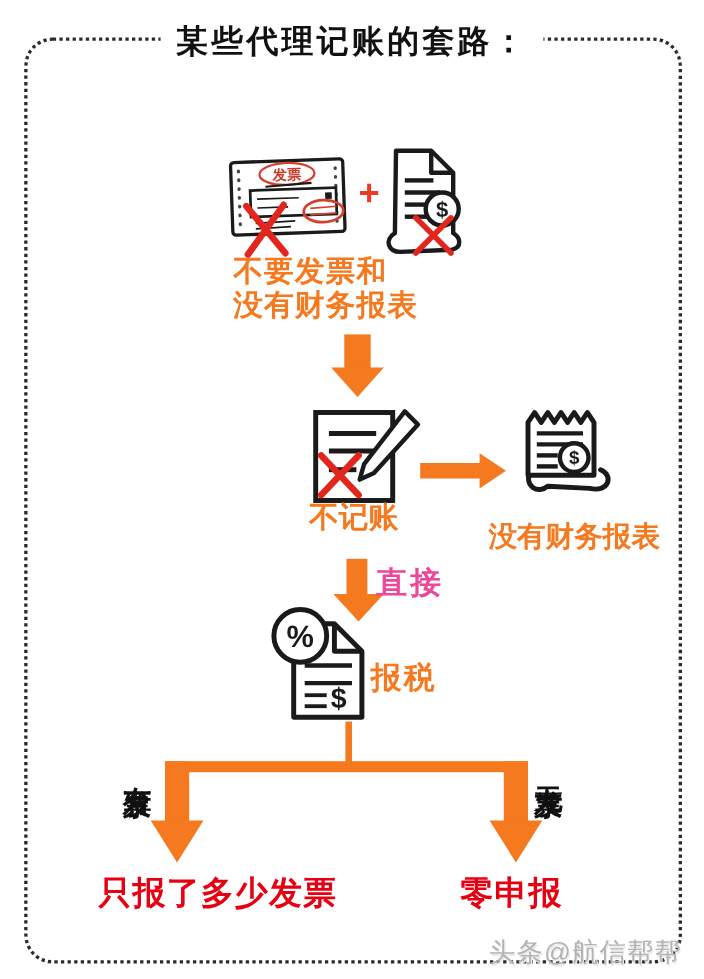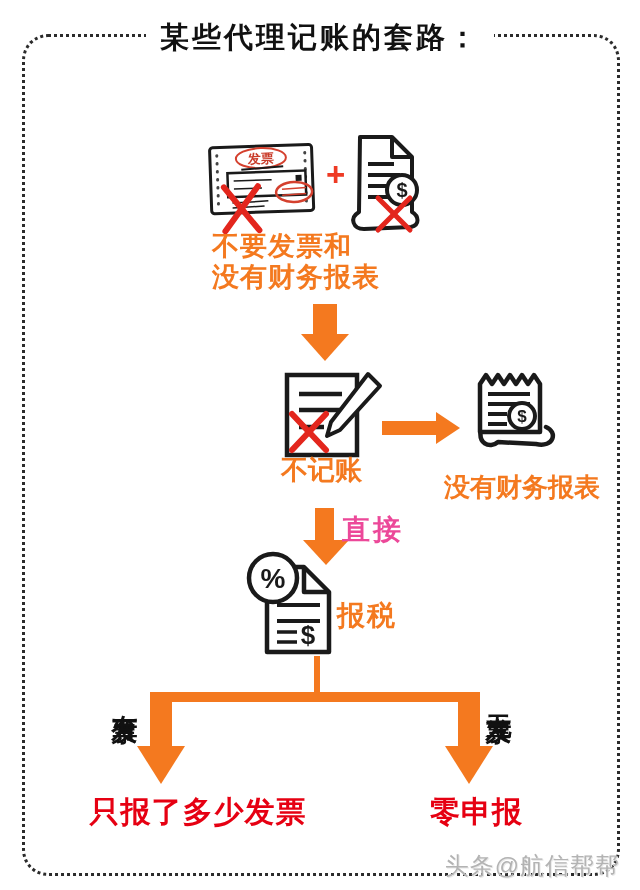--- a/index.html
+++ b/index.html
@@ -28,21 +28,21 @@
   #label-nostmt{left:434px;top:453px;width:176px;text-align:center;font-size:26px;margin-top:17px;}
   #label-direct{left:342px;top:511px;font-size:28px;letter-spacing:3px;}
   #label-tax{left:337px;top:597px;font-size:28px;letter-spacing:2px;}
   .vert{
     writing-mode:vertical-rl;text-orientation:upright;
     font-size:26px;font-weight:bold;color:#111;letter-spacing:3px;line-height:1;
   }
   #cond-left{left:112px;top:694px;height:92px;}
   #cond-right{left:486px;top:694px;height:92px;}
   #result-left{left:41px;top:792px;width:220px;text-align:center;font-size:30px;letter-spacing:1px;margin-left:47px;}
-  #result-right{left:353px;top:792px;width:170px;text-align:right;font-size:30px;letter-spacing:1px;}
+  #result-right{left:380px;top:792px;width:170px;text-align:center;font-size:30px;letter-spacing:1px;}
   #watermark{
     right:20px;bottom:8px;font-size:24px;font-weight:normal;color:#b3b3b3;
     letter-spacing:1px;text-shadow:1px 1px 0 #e9e9e9;text-align:center;
   }
   svg{display:block;overflow:visible;}
 </style>
 </head>
 <body>
 
 <div id="stage">

